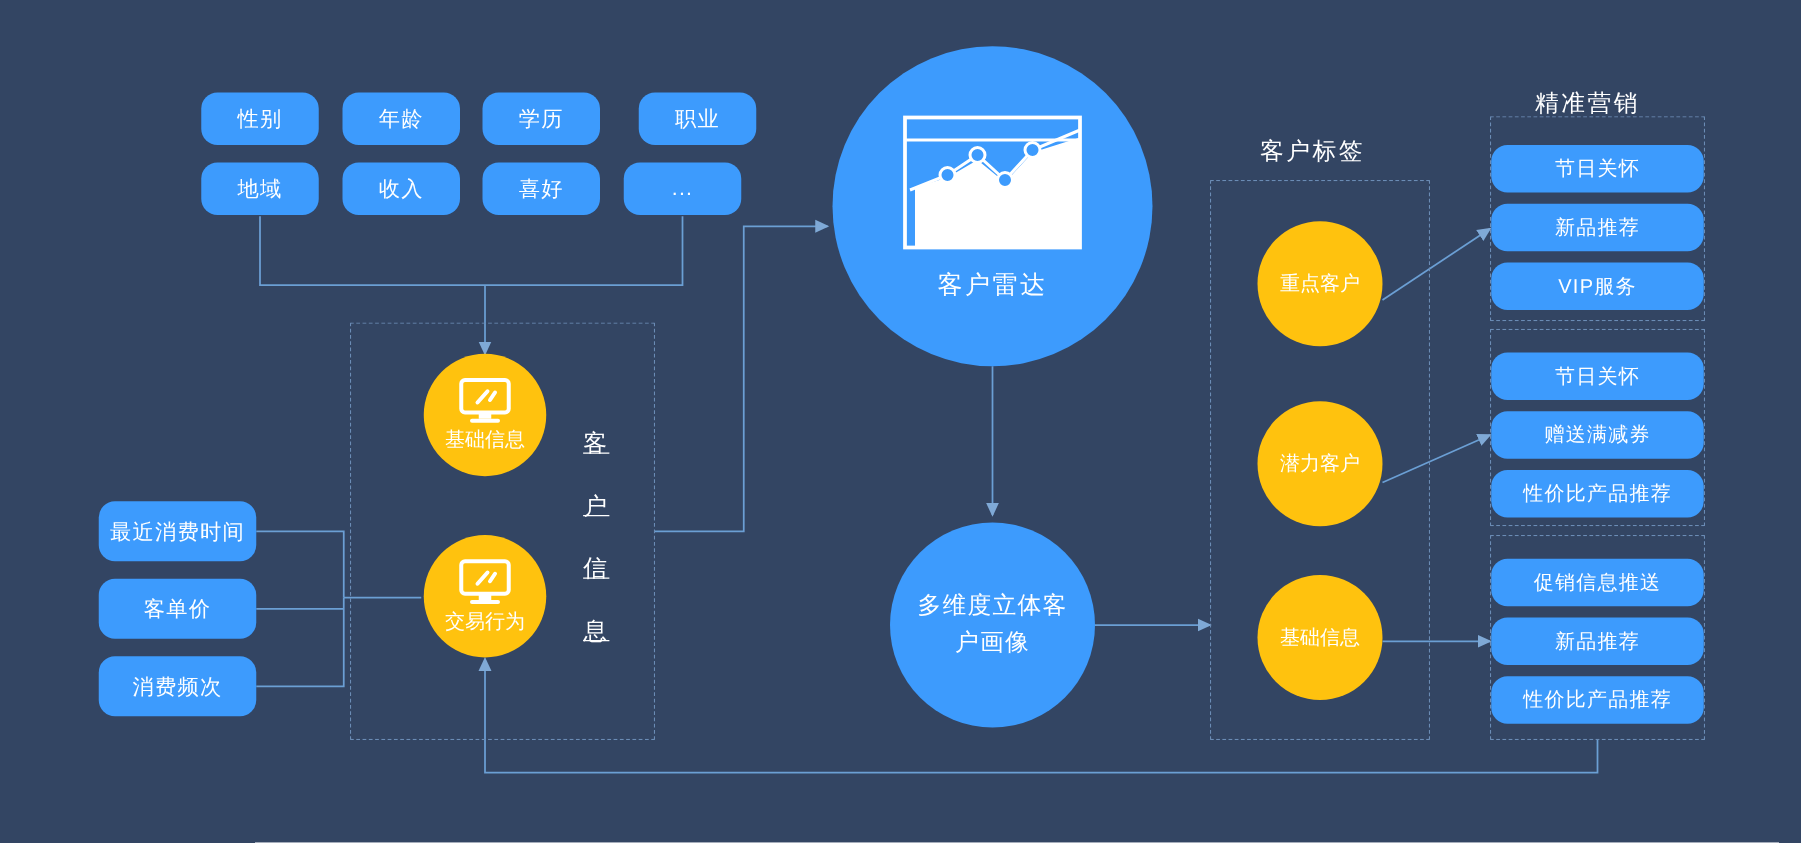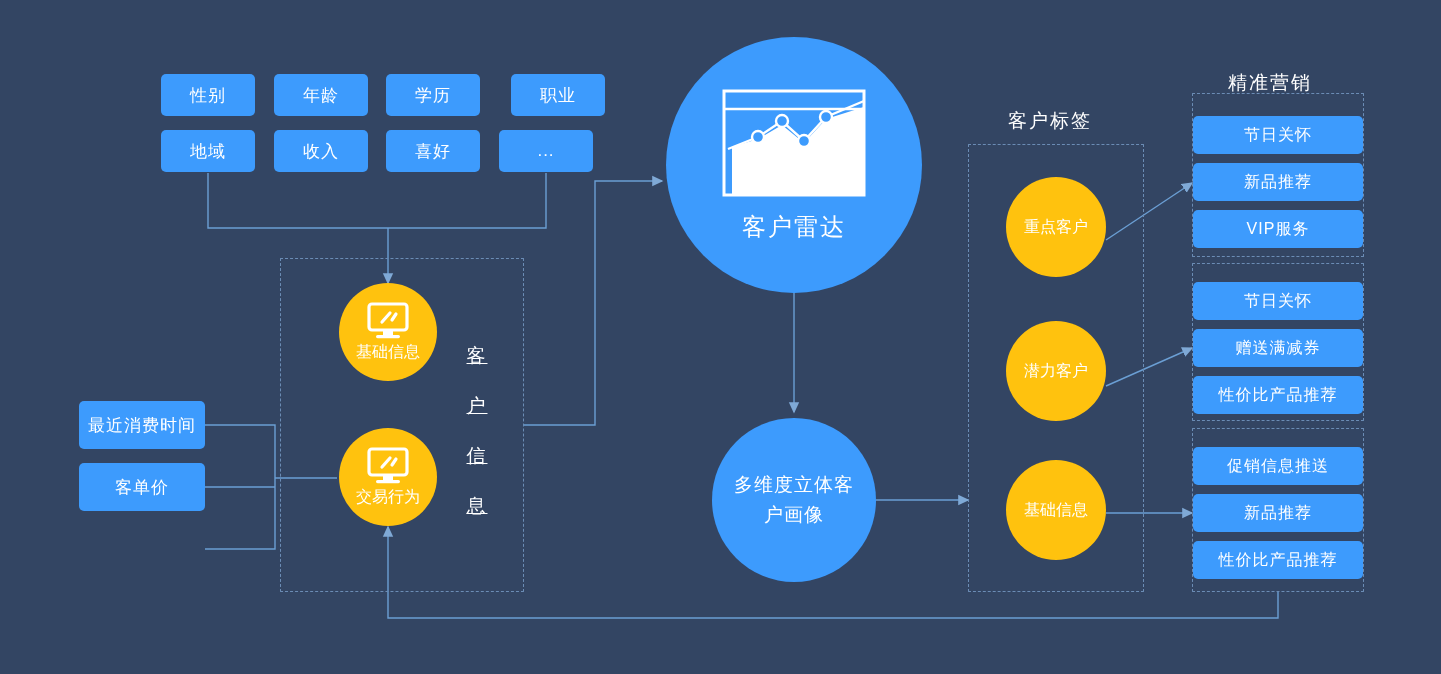--- a/index.html
+++ b/index.html
@@ -9,21 +9,21 @@
     background:#334563;
     overflow:hidden;
     font-family:"Liberation Sans","DejaVu Sans",sans-serif;
     color:#ffffff;
   }
   svg.wires{position:absolute;left:0;top:0;width:1441px;height:674px;pointer-events:none;}
 
   .bluebox{
     position:absolute;
     background:#3d9bfd;
-    border-radius:5px;
+    border-radius:13px;
     display:flex;align-items:center;justify-content:center;
     font-size:17px;
     color:#ffffff;
     letter-spacing:1px;
     box-sizing:border-box;
   }
   .attr-box{width:94px;height:42px;}
   .left-box{width:126px;height:48px;}
   .mk-box{width:170px;height:38px;font-size:16px;}
 
@@ -33,21 +33,21 @@
     text-align:center;color:#ffffff;
   }
   .yellow{background:#ffc20e;}
   .blue{background:#3d9bfd;}
 
   .ycircle{width:98px;height:98px;}
   .ycircle .lbl{font-size:16px;margin-top:2px;}
   .tagcircle{width:100px;height:100px;font-size:16px;}
 
   .radar{width:256px;height:256px;}
-  .radar .lbl{font-size:24px;margin-top:12px;letter-spacing:2px;}
+  .radar .lbl{font-size:20px;margin-top:12px;letter-spacing:2px;}
   .portrait{width:164px;height:164px;font-size:19px;line-height:30px;letter-spacing:1px;}
 
   .dashed{
     position:absolute;
     border:1px dashed #6b8cb5;
     box-sizing:border-box;
     border-radius:1px;
   }
   .section-title{
     position:absolute;
@@ -122,20 +122,23 @@
     </div>
   <div class="bluebox attr-box" style="left:499px;top:130px;">
       <span>...</span>
     </div>
 
   <div class="bluebox left-box" style="left:79px;top:463px;">
       <span>客单价</span>
     </div>
   <div class="bluebox left-box" style="left:79px;top:401px;">
       <span>最近消费时间</span>
+    </div>
+  <div class="bluebox left-box" style="left:79px;top:525px;">
+      <span>消费频次</span>
     </div>
 
   <div class="dashed" style="left:280px;top:258px;width:244px;height:334px;"></div>
 
   <div class="circle yellow ycircle" style="left:339px;top:283px;">
     <span>
       <svg class="icon-monitor" width="46" height="38" viewBox="0 0 46 38" aria-hidden="true">
         <rect x="4" y="2" width="38" height="26" rx="3" ry="3" fill="none" stroke="#ffffff" stroke-width="3.2"></rect>
         <line x1="17" y1="20" x2="25" y2="11" stroke="#ffffff" stroke-width="3.2" stroke-linecap="round"></line>
         <line x1="27" y1="18" x2="31" y2="12" stroke="#ffffff" stroke-width="3.2" stroke-linecap="round"></line>

